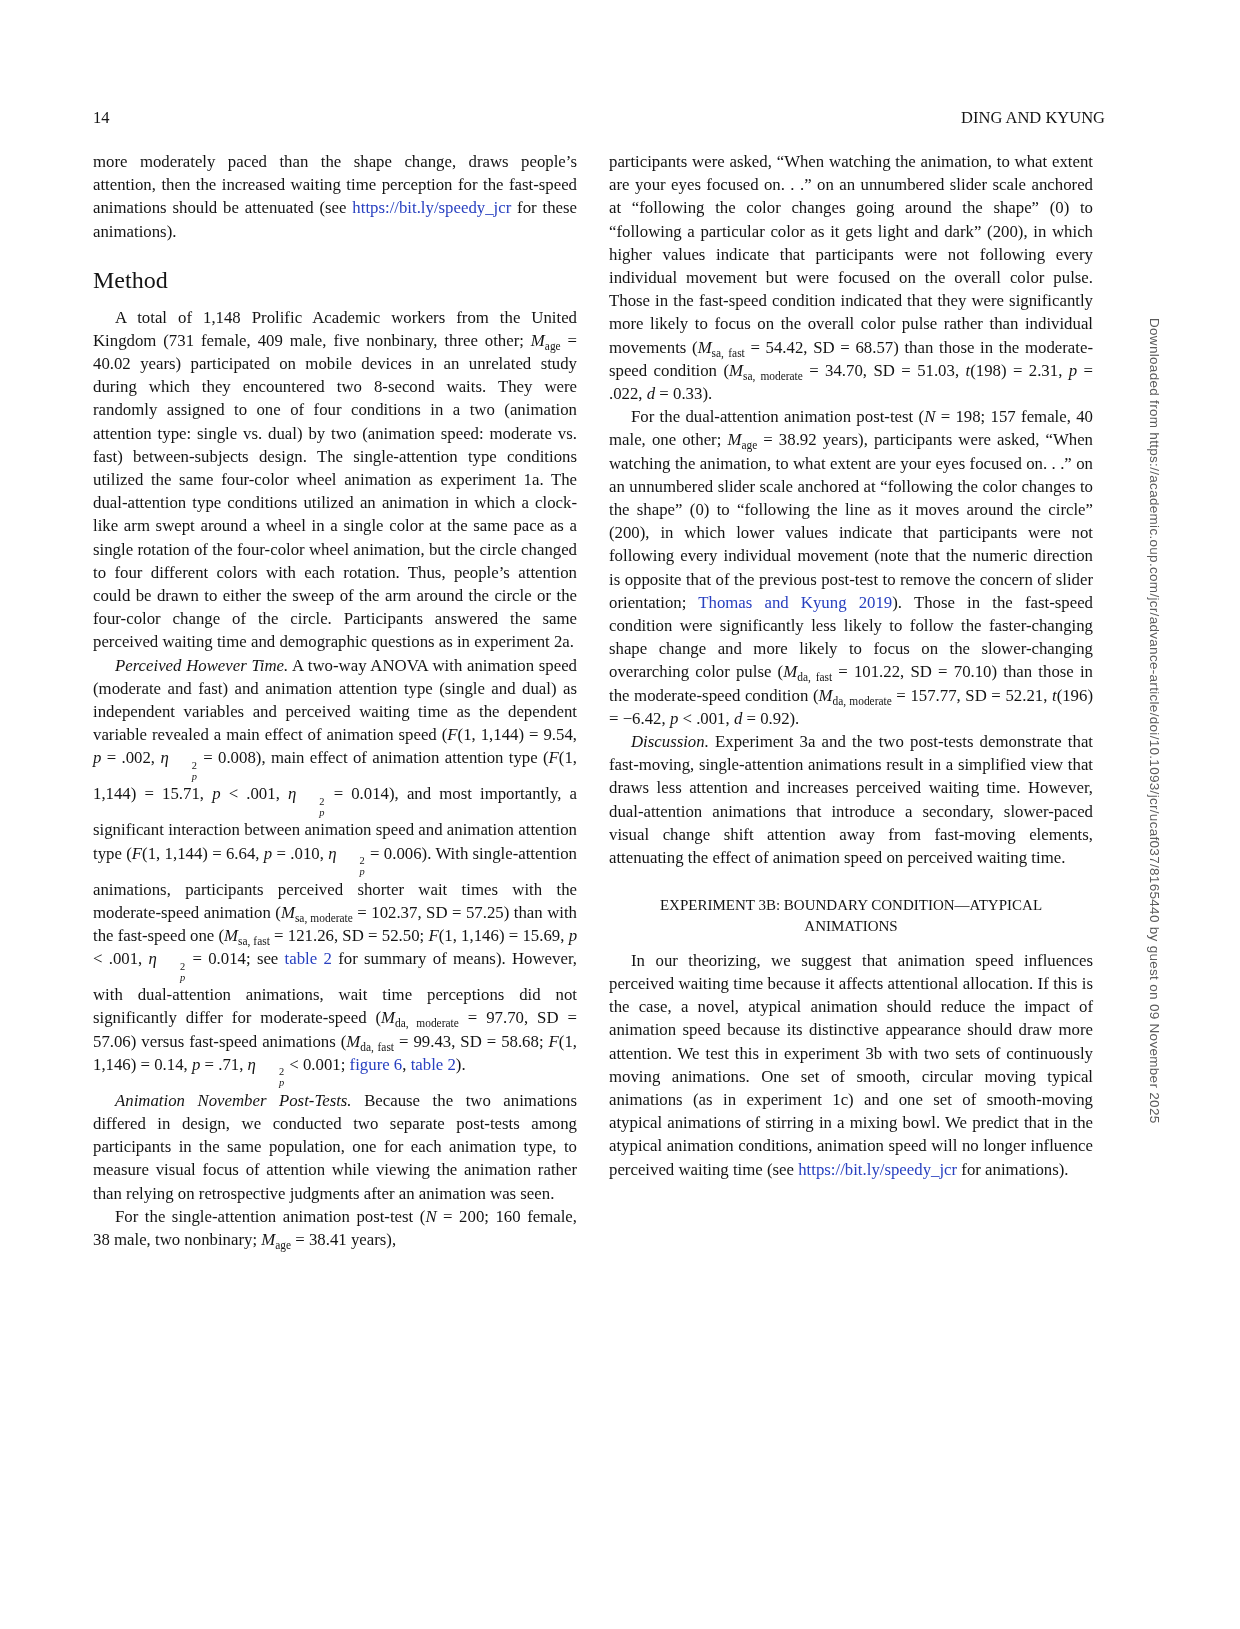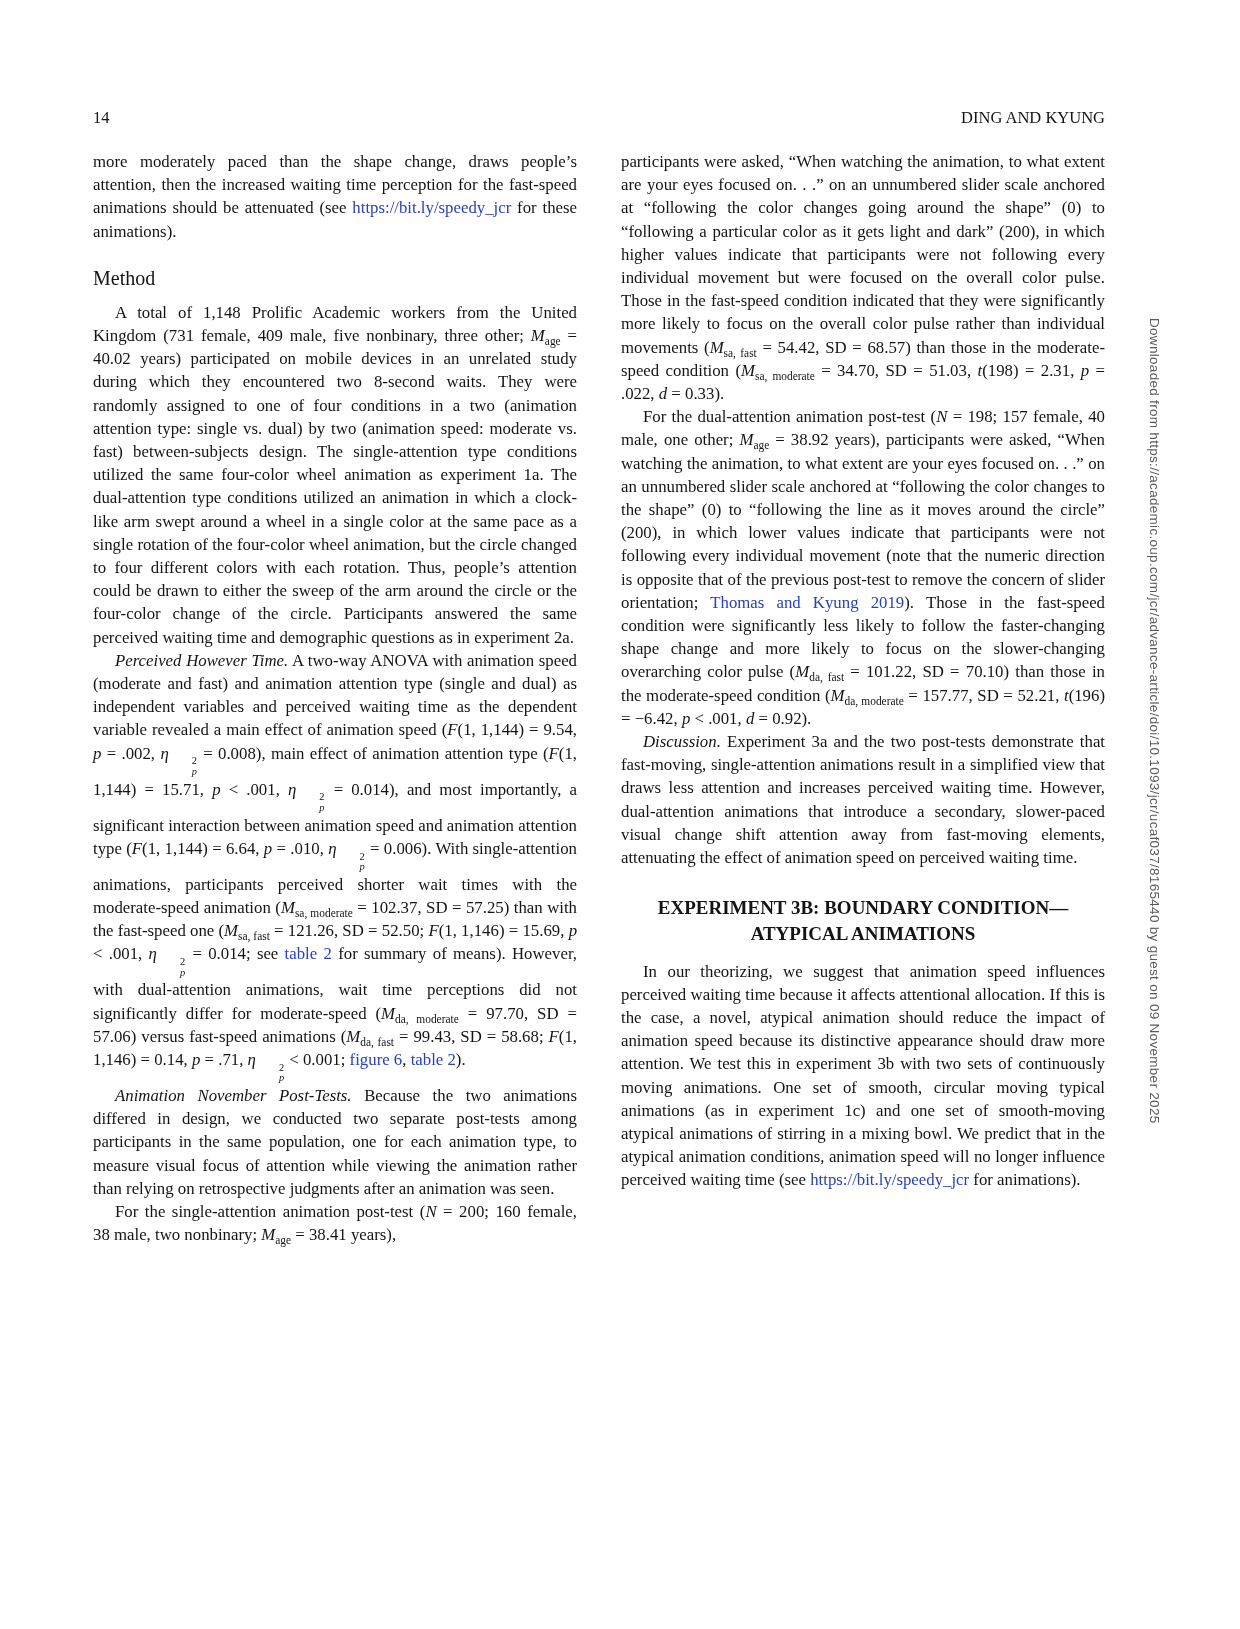--- a/index.html
+++ b/index.html
@@ -7,34 +7,34 @@
     width:1240px;height:1629px;background:#ffffff;position:relative;
     font-family:"Liberation Serif", serif;color:#141414;overflow:hidden;
   }
   .pagehead{
     position:absolute;top:108px;left:93px;width:1012px;
     display:flex;justify-content:space-between;align-items:flex-end;
     font-size:16.5px;
   }
   .cols{
     position:absolute;top:150px;left:93px;width:1012px;
-    display:flex;gap:44px;
+    display:flex;gap:32px;
   }
   .col{
     width:484px;font-size:16.8px;line-height:23.2px;text-align:justify;
     hyphens:auto;-webkit-hyphens:auto;
   }
   .col p{margin:0;}
   .col p.ind{text-indent:22px;}
   .col h2{
     font-family:"Liberation Serif", serif;
-    font-size:20px;font-weight:normal;margin:23px 0 11px 0;line-height:1.2;text-align:left;
+    font-size:24px;font-weight:normal;margin:23px 0 11px 0;line-height:1.2;text-align:left;
   }
   .col h2.center{
-    text-align:center;font-weight:bold;font-size:19px;margin:26px 6px 13px 6px;line-height:1.35;
+    text-align:center;font-weight:normal;font-size:15px;margin:26px 6px 13px 6px;line-height:1.35;
   }
   a.lk{color:var(--link,#2840c0);text-decoration:none;cursor:pointer;}
   sub{font-size:68%;line-height:0;}
   .stk{
     display:inline-flex;flex-direction:column;font-size:62%;line-height:1.02;
     vertical-align:-0.55em;text-align:left;margin-left:1px;margin-right:1px;
   }
   .stk span{display:block;}
   .sidenote{
     position:absolute;top:318px;right:78px;height:1000px;

